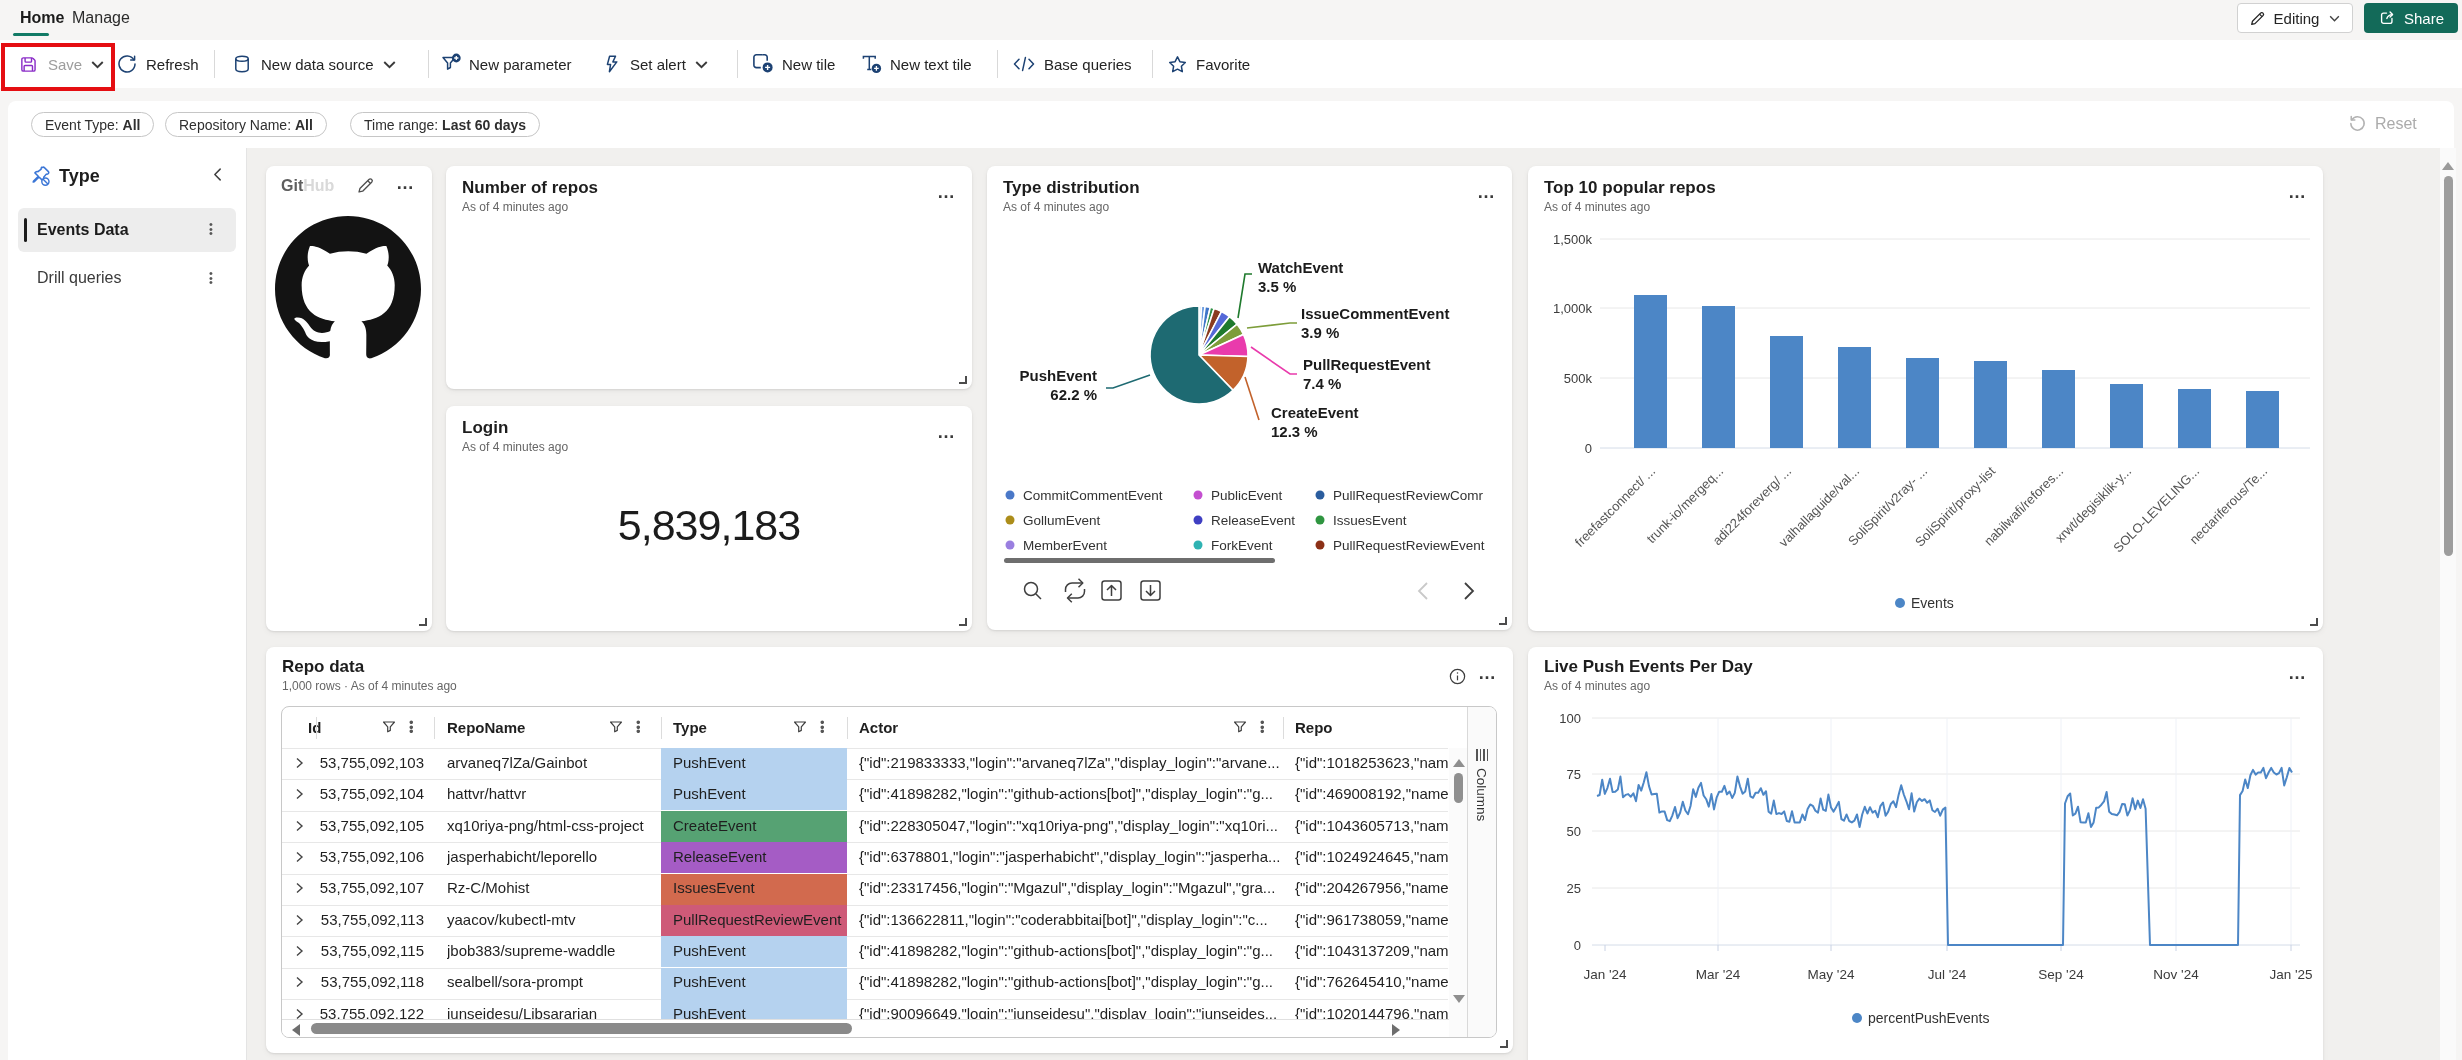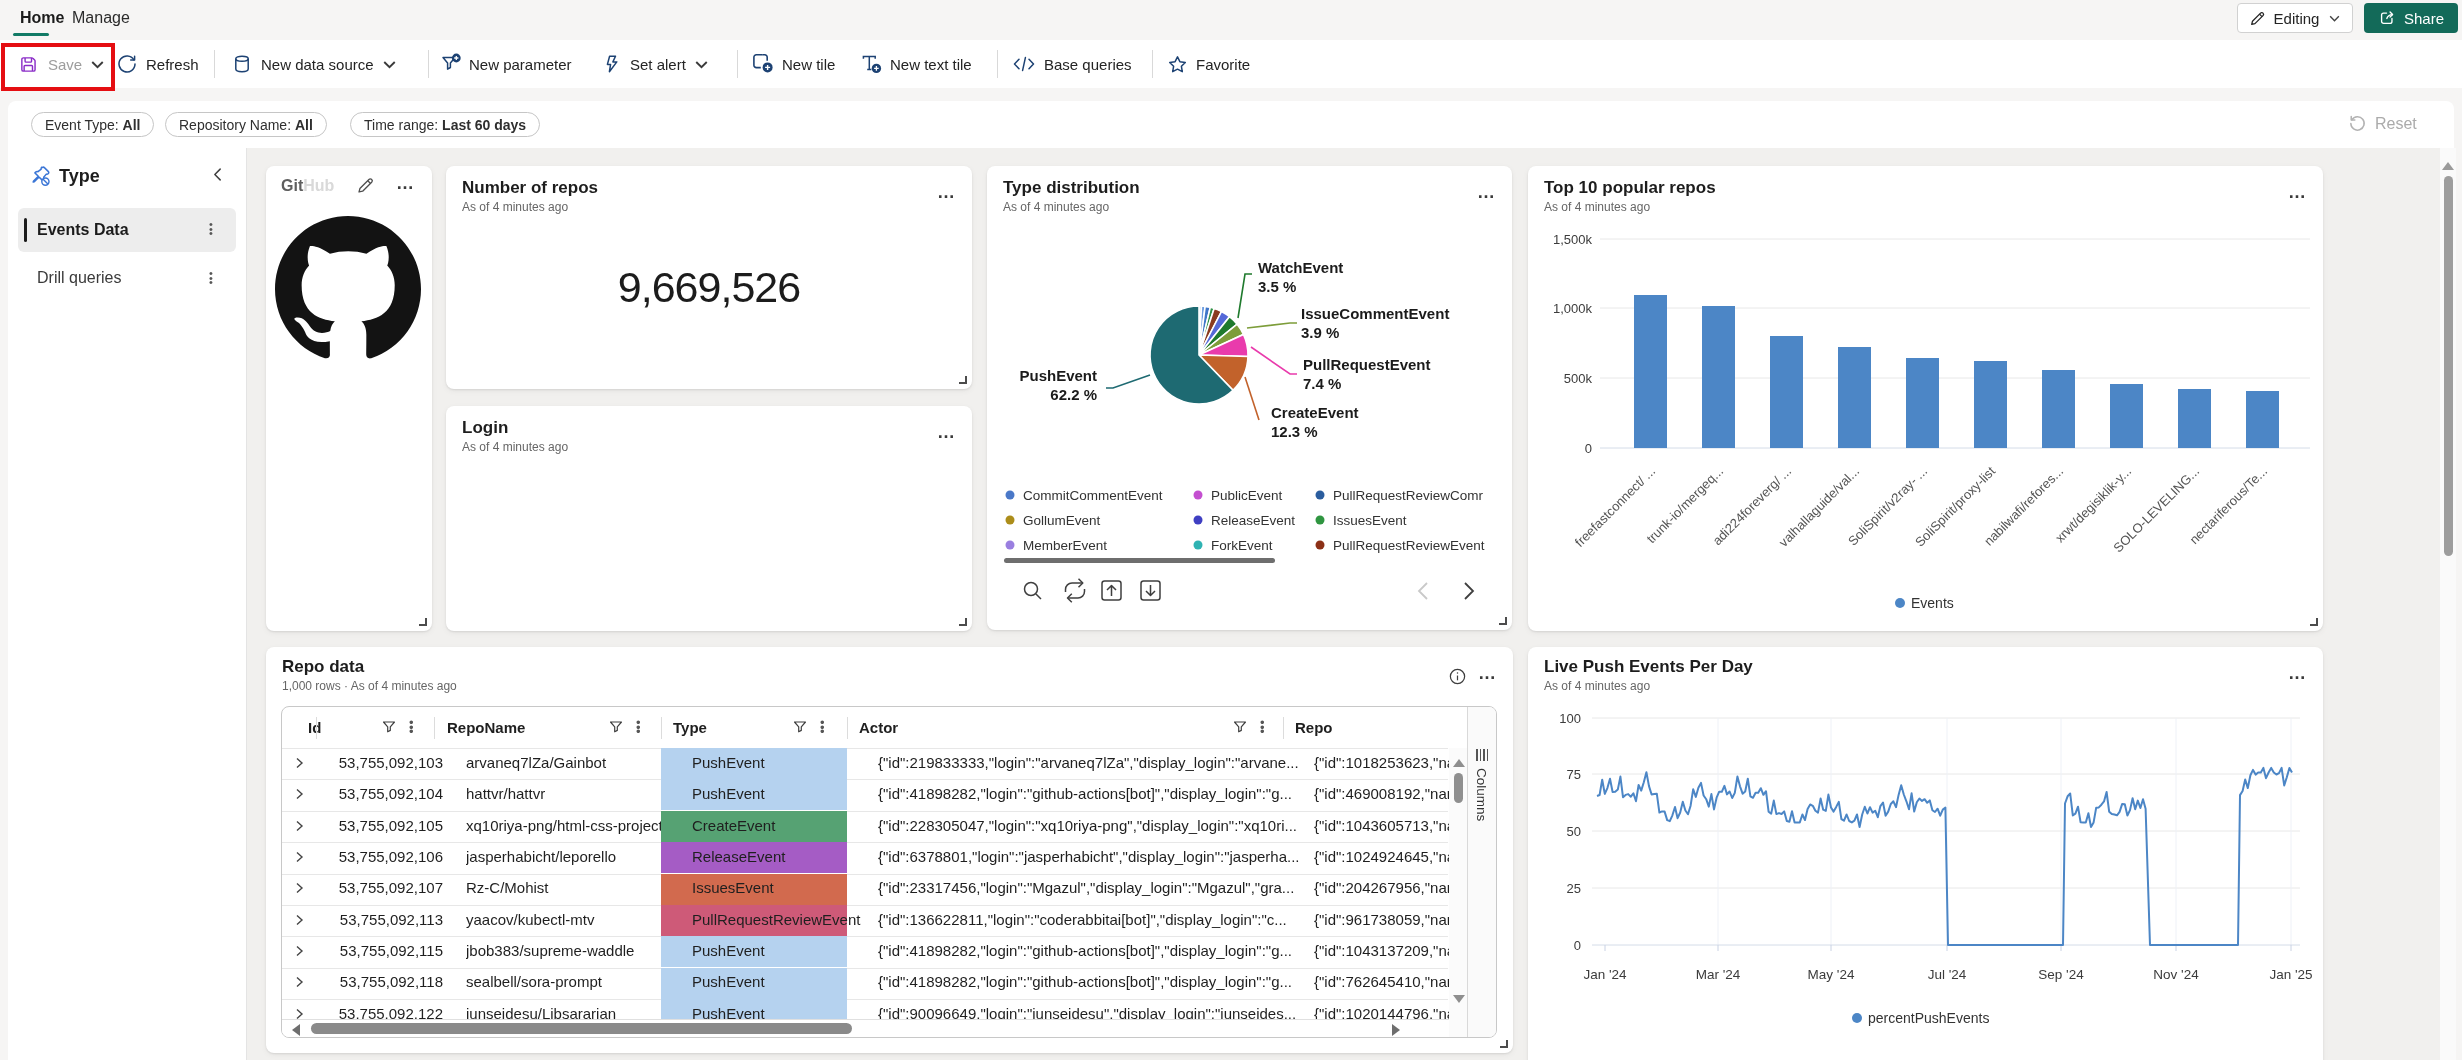--- a/index.html
+++ b/index.html
@@ -45,21 +45,21 @@
 #tile-number   { left:446px; top:166px; width:526px; height:223px; }
 #tile-login    { left:446px; top:406px; width:526px; height:225px; }
 #tile-type     { left:987px; top:166px; width:525px; height:464px; }
 #tile-top10    { left:1528px; top:166px; width:795px; height:465px; }
 #tile-repo     { left:266px; top:647px; width:1247px; height:406px; }
 #tile-live     { left:1528px; top:647px; width:795px; height:454px; }
 
 #grid { position:absolute; left:15px; top:59px; width:1216px; height:332px; border:1px solid #c8c8c8; border-radius:8px; overflow:hidden; background:#fff; }
 .hdr-cell { position:absolute; top:0; height:41px; font-size:15px; font-weight:bold; color:#1f1f1f; display:flex; align-items:center; }
 .row-line { position:absolute; left:0; width:1166px; height:1px; background:#e7e7e7; }
-.cell { position:absolute; font-size:15px; color:#1f1f1f; white-space:nowrap; overflow:hidden;margin-left:19px; }
+.cell { position:absolute; font-size:15px; color:#1f1f1f; white-space:nowrap; overflow:hidden; }
 .vline { position:absolute; top:10px; width:1px; height:22px; background:#dcdcdc; }
 .tri-up { width:0; height:0; border-left:6px solid transparent; border-right:6px solid transparent; border-bottom:8px solid #8f8f8f; }
 .tri-down { width:0; height:0; border-left:6px solid transparent; border-right:6px solid transparent; border-top:8px solid #8f8f8f; }
 .tri-left { width:0; height:0; border-top:6px solid transparent; border-bottom:6px solid transparent; border-right:8px solid #6e6e6e; }
 .tri-right { width:0; height:0; border-top:6px solid transparent; border-bottom:6px solid transparent; border-left:8px solid #6e6e6e; }
 </style>
 </head>
 <body>
 <div id="root">
 
@@ -214,27 +214,27 @@
     <div class="dots" style="right:17px; top:7px;">…</div>
     <svg style="position:absolute; left:9px; top:50px;" width="146" height="146" viewBox="0 0 16 16">
         <path fill="#131313" fill-rule="evenodd" d="M8 0C3.58 0 0 3.58 0 8c0 3.54 2.29 6.53 5.47 7.59.4.07.55-.17.55-.38 0-.19-.01-.82-.01-1.49-2.01.37-2.53-.49-2.69-.94-.09-.23-.48-.94-.82-1.13-.28-.15-.68-.52-.01-.53.63-.01 1.08.58 1.23.82.72 1.21 1.87.87 2.33.66.07-.52.28-.87.51-1.07-1.78-.2-3.64-.89-3.64-3.95 0-.87.31-1.59.82-2.15-.08-.2-.36-1.02.08-2.12 0 0 .67-.21 2.2.82.64-.18 1.32-.27 2-.27s1.36.09 2 .27c1.53-1.04 2.2-.82 2.2-.82.44 1.1.16 1.92.08 2.12.51.56.82 1.27.82 2.15 0 3.07-1.87 3.75-3.65 3.95.29.25.54.73.54 1.48 0 1.07-.01 1.93-.01 2.2 0 .21.15.46.55.38A8.013 8.013 0 0 0 16 8c0-4.42-3.58-8-8-8z"></path>
       </svg>
     <div class="rsz"></div>
   </div>
   <div class="tile" id="tile-number">
     <div class="tile-title">Number of repos</div>
     <div class="tile-sub">As of 4 minutes ago</div>
     <div class="dots" style="right:16px; top:16px;">…</div>
-    <div class="bignum" style="top:97px;">9,669,526</div>
     <div class="rsz"></div>
   </div>
   <div class="tile" id="tile-login">
     <div class="tile-title">Login</div>
     <div class="tile-sub">As of 4 minutes ago</div>
     <div class="dots" style="right:16px; top:16px;">…</div>
+    <div class="bignum" style="top:95px;">5,839,183</div>
     <div class="rsz"></div>
   </div>
   <div class="tile" id="tile-type">
     <div class="tile-title">Type distribution</div>
     <div class="tile-sub">As of 4 minutes ago</div>
     <div class="dots" style="right:16px; top:16px;">…</div>
     <svg style="position:absolute; left:0; top:0;" width="525" height="464" viewBox="0 0 525 464">
       <path d="M212.0 189.0L212.00 140.00A49 49 0 0 1 214.46 140.06Z" fill="#a9c3ea" stroke="#fff" stroke-width="1.6"></path>
       <path d="M212.0 189.0L214.46 140.06A49 49 0 0 1 218.14 140.39Z" fill="#6d9de0" stroke="#fff" stroke-width="1.6"></path>
       <path d="M212.0 189.0L218.14 140.39A49 49 0 0 1 223.29 141.32Z" fill="#3f76c8" stroke="#fff" stroke-width="1.6"></path>

